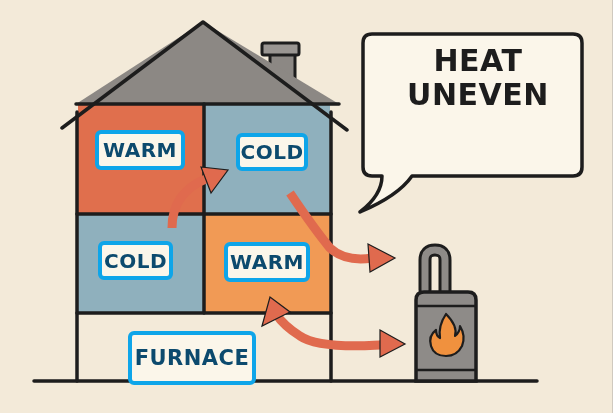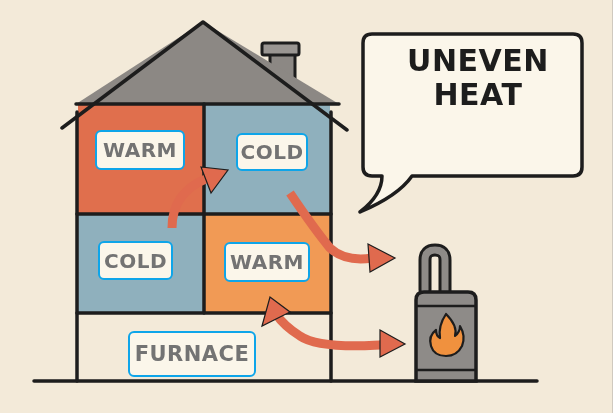--- a/index.html
+++ b/index.html
@@ -1,20 +1,20 @@
 <!DOCTYPE html>
 <html><head>
 <meta charset="utf-8">
 <style>
   html, body { margin: 0; padding: 0; }
   body { width: 613px; height: 413px; background: #f3ead9; overflow: hidden; position: relative; font-family: "DejaVu Sans", sans-serif; }
   .canvas { position: absolute; left: 0; top: 0; width: 613px; height: 413px; border-right: 1px solid #cfc9bf; box-sizing: border-box; }
   svg { position: absolute; left: 0; top: 0; }
-  .lbl { position: absolute; background: #fbf6ea; border: 2px solid #0ea5e9; border-radius: 6px; box-sizing: border-box;
-         display: flex; align-items: center; justify-content: center; font-weight: bold; color: #737373; letter-spacing: 0.5px; }
+  .lbl { position: absolute; background: #fbf6ea; border: 4px solid #0ea5e9; border-radius: 6px; box-sizing: border-box;
+         display: flex; align-items: center; justify-content: center; font-weight: bold; color: #0c4a6e; letter-spacing: 0.5px; }
   .bubble-text { position: absolute; left: 372px; top: 44px; width: 212px; text-align: center; font-weight: bold; color: #1d1d1d;
                  font-size: 30px; line-height: 34px; letter-spacing: 0.5px; }
 </style>
 </head>
 <body>
 
 <div class="canvas">
   <svg width="613" height="413" viewBox="0 0 613 413">
 
     <g>
@@ -65,19 +65,19 @@
       <line x1="416" y1="306" x2="476" y2="306" stroke="#1d1d1d" stroke-width="2.5"></line>
       <line x1="416" y1="370" x2="476" y2="370" stroke="#1d1d1d" stroke-width="2.5"></line>
       <path d="M446,314 Q458,326 455,336 Q460,332 460,326 Q466,336 462,346 Q457,356 446,356 Q434,356 431,346 Q428,336 436,330 Q436,336 440,338 Q438,326 446,314 Z" fill="#f0913e" stroke="#1d1d1d" stroke-width="2.2" stroke-linejoin="round"></path>
     </g>
   </svg>
 
   <div class="lbl" style="left:95px; top:130px; width:90px; height:40px; font-size:20px;">WARM</div>
   <div class="lbl" style="left:236px; top:133px; width:72px; height:38px; font-size:20px;">COLD</div>
   <div class="lbl" style="left:98px; top:241px; width:75px; height:39px; font-size:20px;">COLD</div>
   <div class="lbl" style="left:224px; top:242px; width:86px; height:40px; font-size:20px;">WARM</div>
-  <div class="lbl" style="left:128px; top:331px; width:128px; height:46px; font-size:21px;">FURNACE</div>
+  <div class="lbl" style="left:128px; top:331px; width:128px; height:54px; font-size:21px;">FURNACE</div>
 
   <div class="bubble-text">
+    <div>HEAT</div>
     <div>UNEVEN</div>
-    <div>HEAT</div>
   </div>
 </div>
 
 </body></html>

